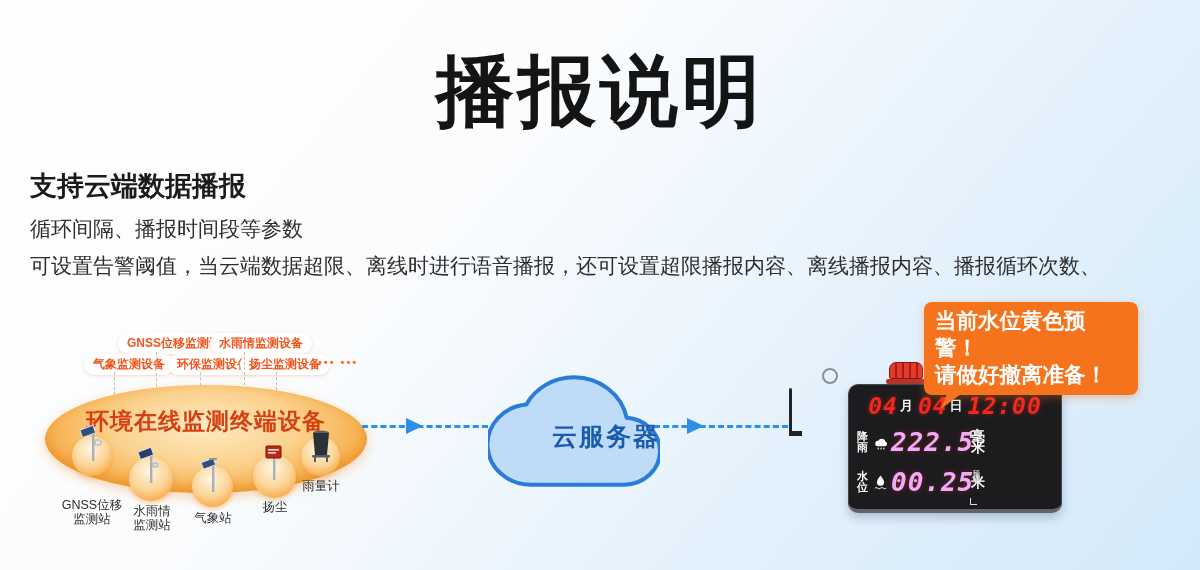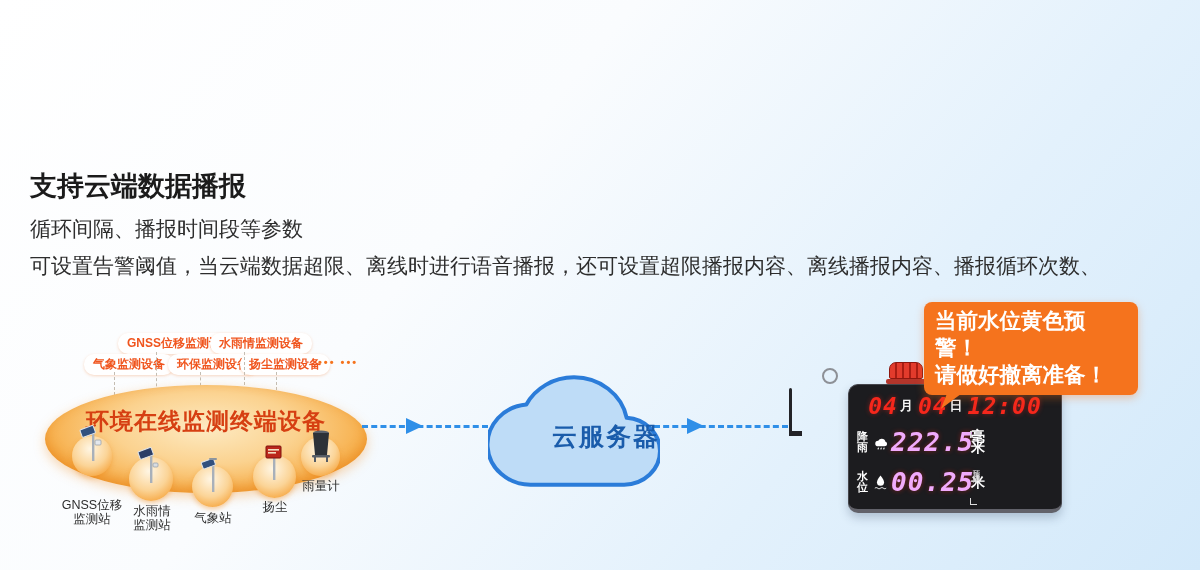--- a/index.html
+++ b/index.html
@@ -97,20 +97,21 @@
     padding:6px 11px;color:#fff;font-weight:800;font-size:21.5px;line-height:27px;
     box-shadow:0 3px 8px rgba(245,115,29,.35);}
   .bubble-tail{position:absolute;left:20px;bottom:-14px;width:0;height:0;
     border-top:16px solid #f5731d;border-right:15px solid transparent;transform:skewX(-22deg);}
 </style>
 </head>
 <body>
 
 <div class="canvas">
 
+  <div class="page-title">播报说明</div>
   <div class="section-heading">支持云端数据播报</div>
   <div class="section-body">
     <div>循环间隔、播报时间段等参数</div>
     <div>可设置告警阈值，当云端数据超限、离线时进行语音播报，还可设置超限播报内容、离线播报内容、播报循环次数、</div>
   </div>
 
   <div class="tag tag-1">GNSS位移监测设备</div>
   <div class="tag tag-2">水雨情监测设备</div>
   <div class="tag tag-3">气象监测设备</div>
   <div class="tag tag-4">环保监测设备</div>

